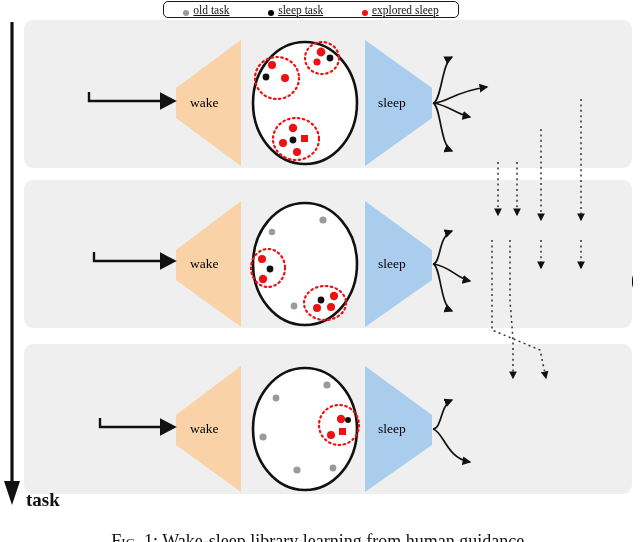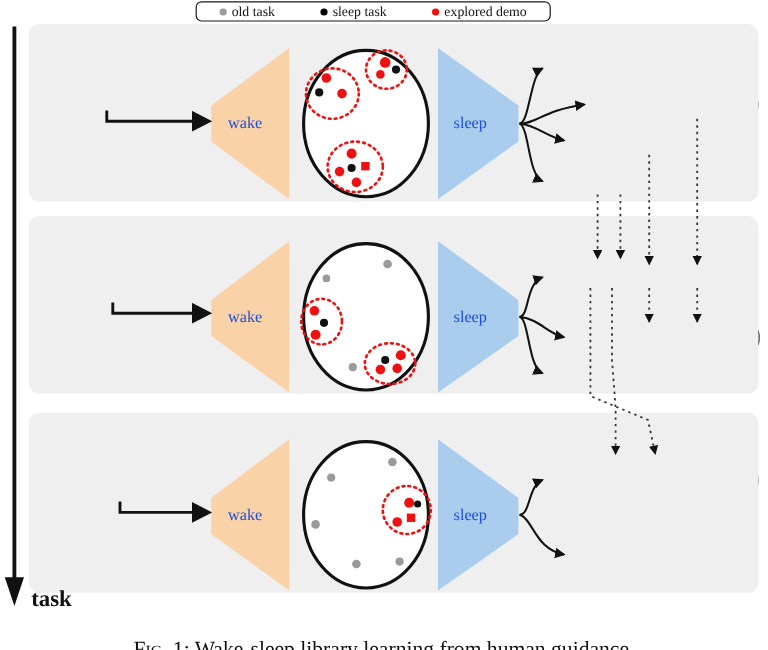--- a/index.html
+++ b/index.html
@@ -16,21 +16,21 @@
     position:absolute;
     left:163px; top:1px;
     width:296px; height:17px;
     border:1.4px solid #1a1a1a;
     border-radius:5px;
     background:#fff;
     display:flex;align-items:center;justify-content:space-around;
     box-sizing:border-box;
     z-index:40;
   }
-  .legend-item{display:flex;align-items:center;gap:4px;font-size:11.5px;color:#111;white-space:nowrap;}
+  .legend-item{display:flex;align-items:flex-end;gap:4px;font-size:11.5px;color:#111;white-space:nowrap;text-decoration:underline;}
   .legend-dot{width:6px;height:6px;border-radius:50%;display:inline-block;}
 
   .panel{
     position:absolute;
     left:24px; width:608px;
     background:#efefef;
     border-radius:9px;
     z-index:5;
   }
   #panel0{top:20px;height:148px;}
@@ -82,21 +82,21 @@
     background:#fff;border:1.7px solid #111;border-radius:8px;
     box-sizing:border-box;
     display:flex;align-items:center;justify-content:center;
     font-family:"Liberation Mono", monospace;
     font-size:11.5px;font-weight:bold;color:#111;letter-spacing:-0.2px;
     white-space:nowrap;
   }
   .skill-box.dots{font-family:"Liberation Sans",sans-serif;font-size:12px;letter-spacing:1px;}
 
   .cone-label{
-    position:absolute;font-size:13.5px;color:#1d4ed8;
+    position:absolute;font-size:13.5px;color:#000000;
     font-family:"Liberation Serif", serif;z-index:9;text-align:right;
   }
 
   .time-word{
     position:absolute;left:26px;top:489px;
     font-weight:bold;font-size:19px;color:#111;
     font-family:"Liberation Serif", serif;z-index:30;
   }
   .caption{
     position:absolute;left:0;top:515px;width:640px;text-align:center;
@@ -114,21 +114,21 @@
     <span class="legend-item">
       <span class="legend-dot" style="background:#9a9a9a"></span>
       <span>old task</span>
     </span>
     <span class="legend-item">
       <span class="legend-dot" style="background:#000"></span>
       <span>sleep task</span>
     </span>
     <span class="legend-item">
       <span class="legend-dot" style="background:#ee1111"></span>
-      <span>explored demo</span>
+      <span>explored sleep</span>
     </span>
   </div>
 
   <div class="panel" id="panel0"></div>
   <div class="panel" id="panel1"></div>
   <div class="panel" id="panel2"></div>
 
   <svg width="640" height="542" style="position:absolute;left:0;top:0;z-index:8;">
     <defs>
       <marker id="ah" markerWidth="7" markerHeight="7" refX="5.2" refY="3" orient="auto">

